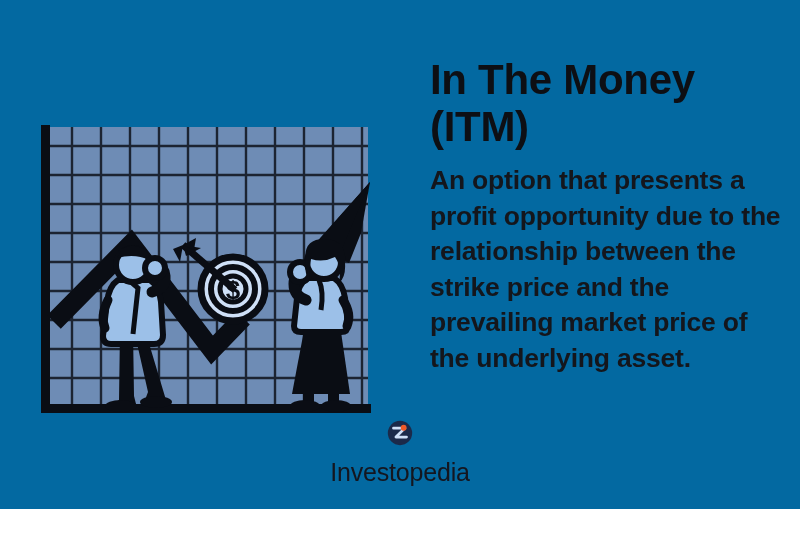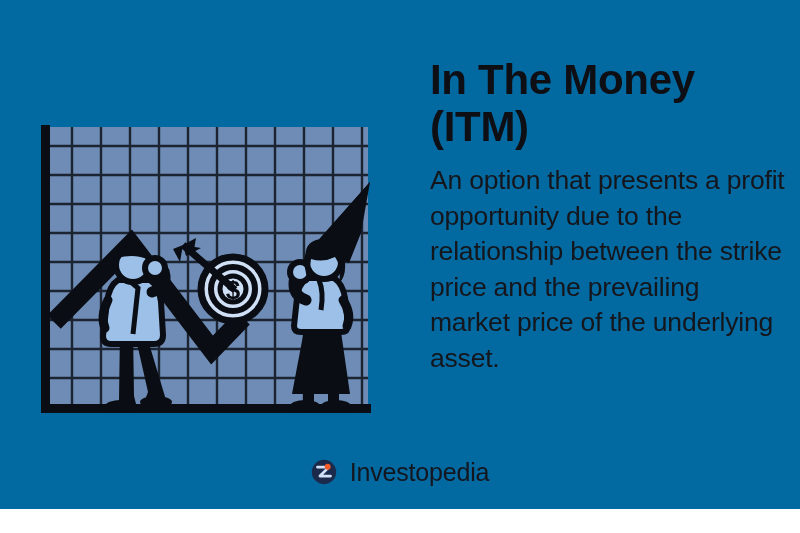--- a/index.html
+++ b/index.html
@@ -48,35 +48,36 @@
     margin: 10px 0 0 0;
     font-size: 19px;
     line-height: 22px;
     font-style: italic;
     color: #0d0f14;
   }
   #definition {
     margin: 13px 0 0 0;
     font-size: 26.5px;
     line-height: 35.5px;
-    font-weight: normal;
+    font-weight: bold;
     color: #14161c;
     letter-spacing: -0.2px;
   }
 
   
   #brand {
     position: absolute;
     left: 0;
     right: 0;
     bottom: 24px;
     display: flex;
     align-items: center;
     justify-content: center;
     gap: 13px;
+    flex-direction: column;
   }
   #brand-mark {
     display: block;
     width: 26px;
     height: 26px;
   }
   #brand-name {
     font-size: 25px;
     line-height: 26px;
     font-weight: normal;

